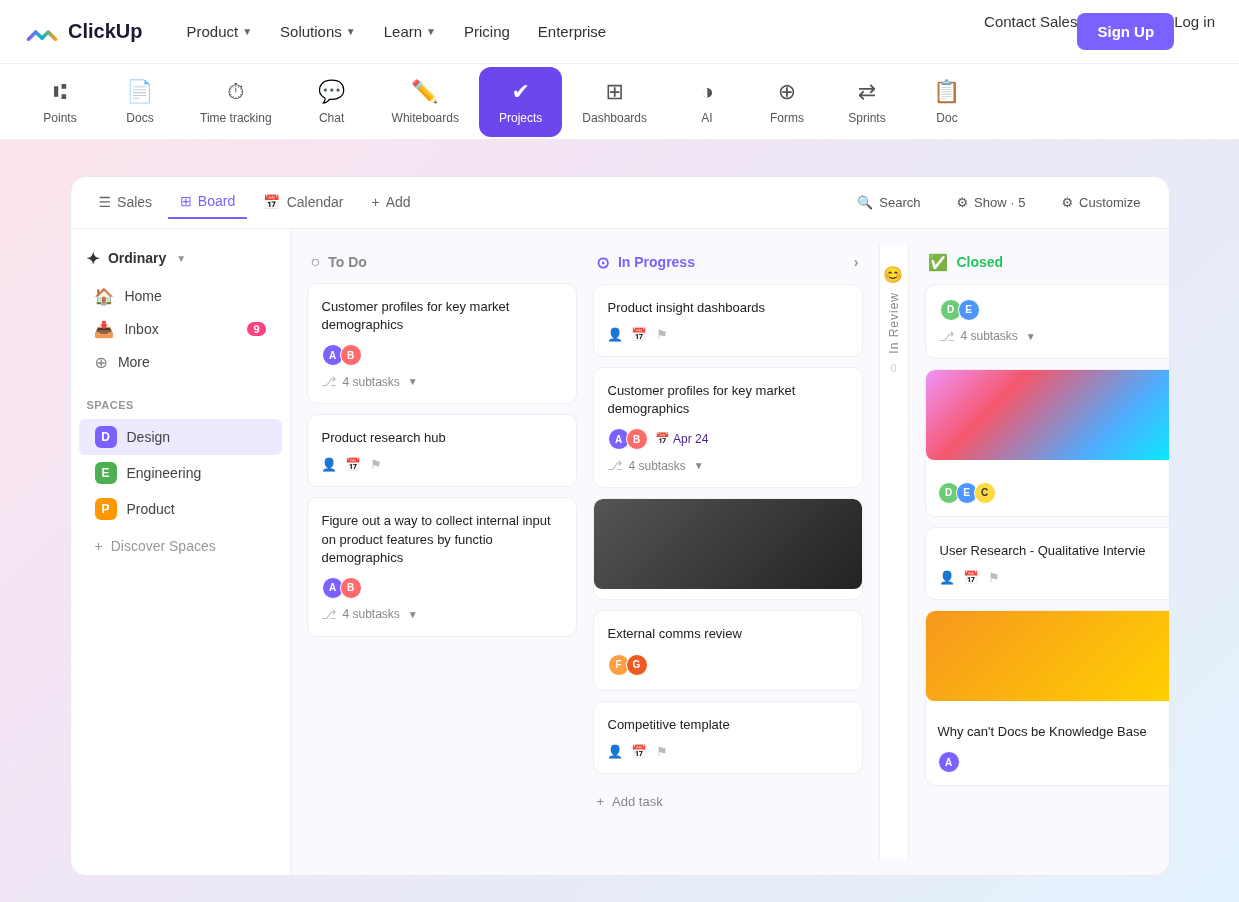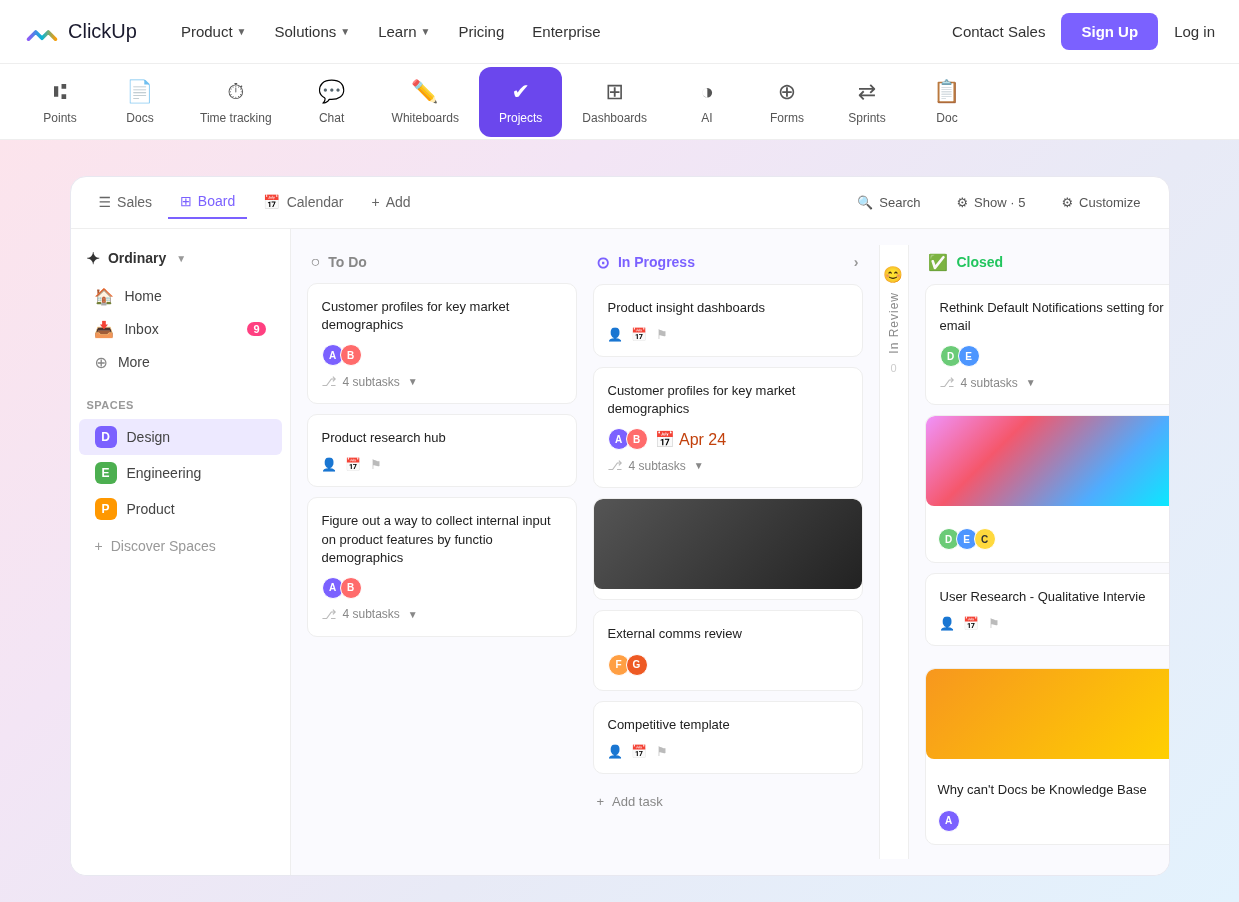--- a/index.html
+++ b/index.html
@@ -2,25 +2,25 @@
 <html><head>
   <meta charset="utf-8">
   <style>
     * { box-sizing: border-box; margin: 0; padding: 0; }
     body { font-family: -apple-system, BlinkMacSystemFont, 'Segoe UI', sans-serif; background: #f8f8fc; width: 1239px; height: 902px; overflow: hidden; }
 
     
     .top-nav { display: flex; align-items: center; height: 64px; background: #fff; padding: 0 24px; border-bottom: 1px solid #eee; position: relative; z-index: 10; }
     .logo-area { display: flex; align-items: center; gap: 8px; margin-right: 32px; }
     .logo-icon { width: 36px; height: 36px; }
-    .logo-text { font-size: 20px; font-weight: 400; color: #1a1a2e; }
+    .logo-text { font-size: 20px; font-weight: 700; color: #1a1a2e; }
     .nav-links { display: flex; align-items: center; gap: 4px; flex: 1; }
     .nav-link { display: flex; align-items: center; gap: 4px; padding: 8px 12px; font-size: 15px; color: #333; cursor: pointer; border-radius: 6px; }
     .nav-link .chevron { font-size: 10px; color: #666; }
-    .nav-right { display: flex; align-items: center; gap: 16px; }
+    .nav-right { display: flex; }
     .contact-sales { font-size: 15px; color: #333; cursor: pointer; }
     .sign-up-btn { background: #7b61ff; color: #fff; border: none; padding: 10px 20px; border-radius: 8px; font-size: 15px; font-weight: 600; cursor: pointer; }
     .login-btn { font-size: 15px; color: #333; cursor: pointer; }
 
     
     .feature-bar { display: flex; align-items: center; background: #fff; border-bottom: 1px solid #eee; padding: 0 20px; height: 76px; gap: 0; overflow: hidden; }
     .feature-item { display: flex; flex-direction: column; align-items: center; gap: 6px; padding: 12px 20px; cursor: pointer; color: #555; font-size: 13px; border-radius: 8px; min-width: 80px; }
     .feature-item.active { background: #6b47ed; color: #fff; border-radius: 12px; }
     .feature-icon { font-size: 22px; }
     .feature-label { font-size: 12px; font-weight: 500; }
@@ -91,21 +91,21 @@
     .avatar-f { background: #ff9f43; color: #fff; }
     .avatar-g { background: #ee5a24; color: #fff; }
     .meta-icon { font-size: 13px; color: #bbb; }
     .subtasks-row { display: flex; align-items: center; gap: 6px; margin-top: 8px; font-size: 12px; color: #888; }
     .subtask-icon { font-size: 13px; color: #bbb; }
     .card-img-placeholder { width: 100%; height: 90px; border-radius: 8px; margin-bottom: 10px; }
     .img-dark { background: linear-gradient(135deg, #555 0%, #222 100%); }
     .img-colorful { background: linear-gradient(135deg, #f093fb 0%, #f5576c 30%, #4facfe 70%, #00f2fe 100%); }
     .img-golden { background: linear-gradient(135deg, #f7971e 0%, #ffd200 100%); }
     .add-task-row { display: flex; align-items: center; gap: 8px; padding: 10px 4px; font-size: 13px; color: #888; cursor: pointer; }
-    .date-badge { font-size: 16px; color: #c2410c; }
+    .date-badge { font-size: 12px; color: #4c1d95; }
 
     
     .in-review-strip { width: 30px; flex-shrink: 0; display: flex; flex-direction: column; align-items: center; padding-top: 20px; gap: 4px; border-left: 1px solid #eee; border-right: 1px solid #eee; background: #fff; cursor: pointer; }
     .strip-emoji { font-size: 16px; }
     .strip-text { writing-mode: vertical-rl; transform: rotate(180deg); font-size: 12px; color: #888; letter-spacing: 1px; margin-top: 4px; }
     .strip-count { font-size: 11px; color: #ccc; margin-top: 4px; }
 
     
     .closed-col { width: 260px; flex-shrink: 0; display: flex; flex-direction: column; }
 
@@ -390,21 +390,20 @@
             <span class="strip-text">In Review</span>
             <span class="strip-count">0</span>
           </div>
 
           <div class="closed-col">
             <div class="col-header status-closed">
               <span class="col-status-icon">✅</span>
               <span class="col-title">Closed</span>
             </div>
             <div class="kanban-card">
-              <div class="card-title">Rethink Default Notifications setting for email</div>
               <div class="card-meta">
                 <div class="avatars">
                   <div class="avatar avatar-d">D</div>
                   <div class="avatar avatar-e">E</div>
                 </div>
               </div>
               <div class="subtasks-row">
                 <span class="subtask-icon">⎇</span>
                 <span>4 subtasks</span>
                 <span style="margin-left:2px;font-size:10px;">▼</span>
@@ -423,21 +422,21 @@
               </div>
             </div>
             <div class="kanban-card">
               <div class="card-title">User Research - Qualitative Intervie</div>
               <div class="card-meta">
                 <span class="meta-icon">👤</span>
                 <span class="meta-icon">📅</span>
                 <span class="meta-icon">⚑</span>
               </div>
             </div>
-            <div class="kanban-card" style="padding:0; overflow:hidden;margin-top:12px;">
+            <div class="kanban-card" style="padding:0; overflow:hidden;">
               <div class="card-img-placeholder img-golden"></div>
               <div style="padding:12px;">
                 <div class="card-title">Why can't Docs be Knowledge Base</div>
                 <div class="card-meta">
                   <div class="avatars">
                     <div class="avatar avatar-a">A</div>
                   </div>
                 </div>
               </div>
             </div>

